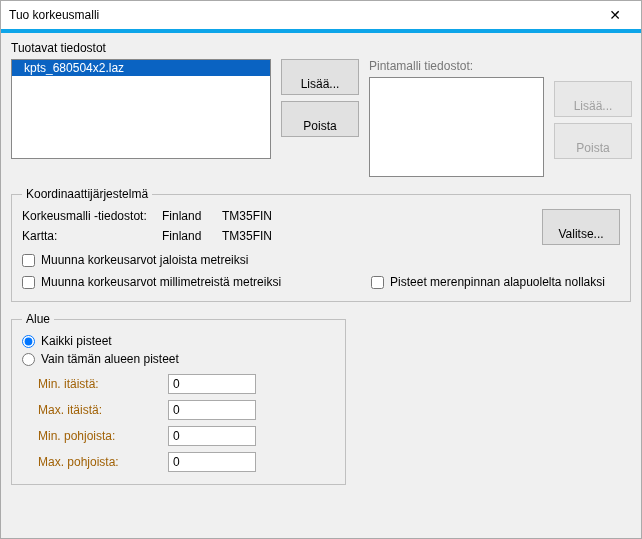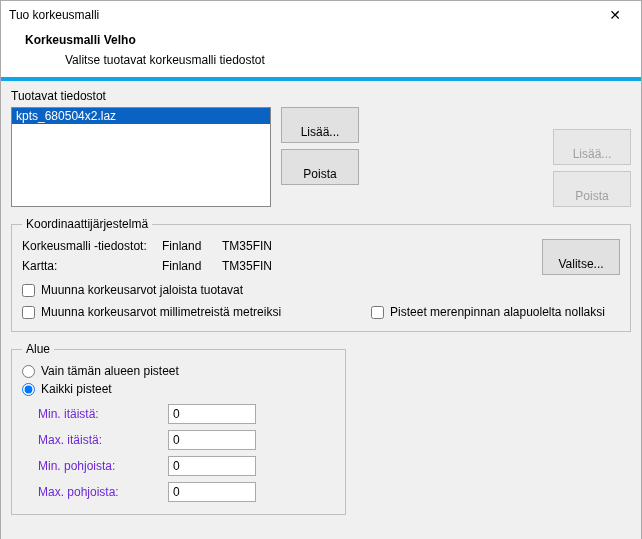--- a/index.html
+++ b/index.html
@@ -17,21 +17,21 @@
     .titlebar-title { font-size: 12px; }
     .close-x { font-size: 14px; width: 32px; text-align: center; cursor: default; }
     .header-area { padding: 4px 0 10px 24px; }
     .header-title { font-weight: bold; margin-bottom: 6px; }
     .header-sub { margin-left: 40px; }
     .content { flex: 1; background: #f0f0f0; border-top: 4px solid #0ea5e9; padding: 6px 10px 10px 10px; position: relative; }
     .group-label { margin-top: 2px; margin-bottom: 4px; }
     .files-row { display: flex; gap: 10px; }
     .listbox { background: #fff; border: 1px solid #888; width: 260px; height: 100px; overflow: auto; }
     .listbox.surface { width: 175px; height: 100px; }
-    .list-item { padding: 1px 4px; }
+    .list-item { padding: 1px 12px; }
     .list-item.selected { background: #0a63c2; color: #fff; }
     .btn-col { display: flex; flex-direction: column; gap: 6px; }
     .btn {
       min-width: 78px; height: 22px; background: #e1e1e1;
       border: 1px solid #adadad; font-family: inherit; font-size: 12px;
       padding: 17px 10px; cursor: default;
     }
     .btn:disabled { color: #a0a0a0; border-color: #c8c8c8; background: #e8e8e8; }
     .btn.wide { min-width: 90px; }
     .files-left { display: flex; flex-direction: column; }
@@ -42,57 +42,57 @@
     legend { padding: 0 4px; }
     .crs-rows { display: flex; align-items: flex-start; }
     .crs-grid { display: grid; grid-template-columns: 140px 60px 80px; row-gap: 6px; }
     .check-row { display: flex; align-items: center; gap: 4px; margin-top: 8px; }
     .check-row input { margin: 0 2px 0 0; }
     .checks-split { display: flex; gap: 90px; align-items: center; }
     .alue-box { width: 335px; }
     .radio-row { display: flex; align-items: center; gap: 4px; margin-bottom: 4px; }
     .radio-row input { margin: 0 2px 0 0; }
     .range-grid { display: grid; grid-template-columns: 130px 90px; row-gap: 6px; margin: 8px 0 0 16px; }
-    .range-label { color: #6d28d9; align-self: center; }
+    .range-label { color: #a16207; align-self: center; }
     .num-input { width: 88px; height: 20px; border: 1px solid #aaa; padding: 0 4px; font-family: inherit; font-size: 12px; }
     .footer { display: flex; justify-content: flex-end; gap: 8px; padding: 10px 10px 12px 10px; background: #f0f0f0; border-top: 0; }
     .right-col { margin-left: auto; }
     .valitse-wrap { display: flex; justify-content: center; }
   </style>
 </head>
 <body>
 
 <div class="window">
   <div class="titlebar">
     <span class="titlebar-title">Tuo korkeusmalli</span>
     <span class="close-x">✕</span>
   </div>
 
-  <div class="header-area">
-    <div class="header-title">Korkeusmalli Velho</div>
-    <div class="header-sub">Valitse tuotavat korkeusmalli tiedostot</div>
-  </div>
 
   <div class="content">
 
     <div class="group-label">Tuotavat tiedostot</div>
 
     <div class="files-row">
       <div class="files-left">
         <div class="listbox">
           <div class="list-item selected">kpts_680504x2.laz</div>
         </div>
       </div>
 
       <div class="btn-col">
         <button class="btn">Lisää...</button>
         <button class="btn">Poista</button>
         <div style="flex:1"></div>
       </div>
 
+      <div class="surface-col">
+        <div class="surface-label">Pintamalli tiedostot:</div>
+        <div class="listbox surface"></div>
+      </div>
 
       <div class="btn-col right-col" style="margin-top:22px;">
         <button class="btn" disabled="">Lisää...</button>
         <button class="btn" disabled="">Poista</button>
       </div>
     </div>
 
     <fieldset>
       <legend>Koordinaattijärjestelmä</legend>
       <div class="crs-rows">
@@ -104,44 +104,44 @@
           <span>Finland</span>
           <span>TM35FIN</span>
         </div>
         <div class="valitse-wrap right-col">
           <button class="btn">Valitse...</button>
         </div>
       </div>
 
       <div class="check-row">
         <input type="checkbox" style="">
-        <span>Muunna korkeusarvot jaloista tuotavat</span>
+        <span>Muunna korkeusarvot jaloista metreiksi</span>
       </div>
 
       <div class="checks-split">
         <div class="check-row">
           <input type="checkbox" style="">
           <span>Muunna korkeusarvot millimetreistä metreiksi</span>
         </div>
         <div class="check-row">
           <input type="checkbox" style="">
           <span>Pisteet merenpinnan alapuolelta nollaksi</span>
         </div>
       </div>
     </fieldset>
 
     <fieldset class="alue-box">
       <legend>Alue</legend>
       <div class="radio-row">
+        <input type="radio" name="alue" checked="" style="">
+        <span>Kaikki pisteet</span>
+      </div>
+      <div class="radio-row">
         <input type="radio" name="alue" style="">
         <span>Vain tämän alueen pisteet</span>
-      </div>
-      <div class="radio-row">
-        <input type="radio" name="alue" checked="" style="">
-        <span>Kaikki pisteet</span>
       </div>
       <div class="range-grid">
         <span class="range-label">Min. itäistä:</span>
         <input class="num-input" value="0" style="">
         <span class="range-label">Max. itäistä:</span>
         <input class="num-input" value="0" style="">
         <span class="range-label">Min. pohjoista:</span>
         <input class="num-input" value="0" style="">
         <span class="range-label">Max. pohjoista:</span>
         <input class="num-input" value="0" style="">

